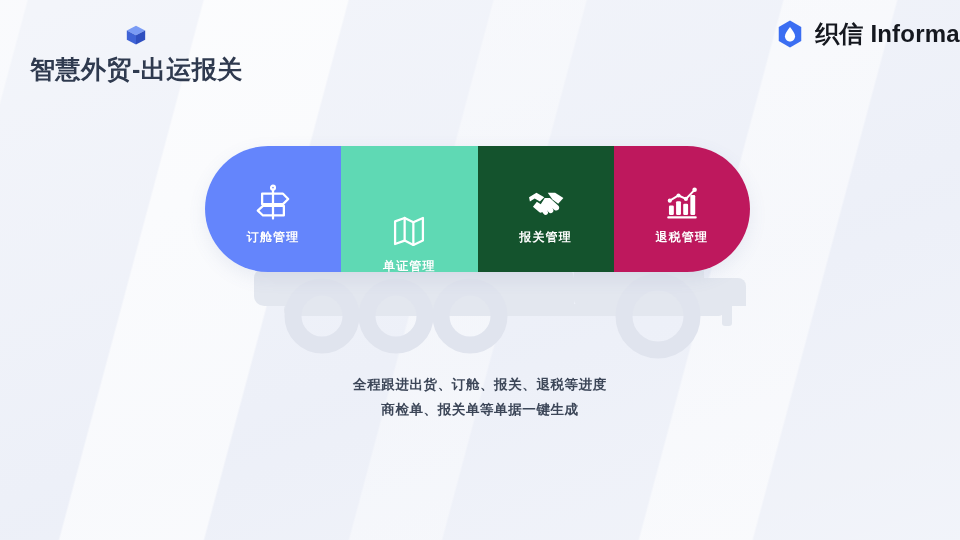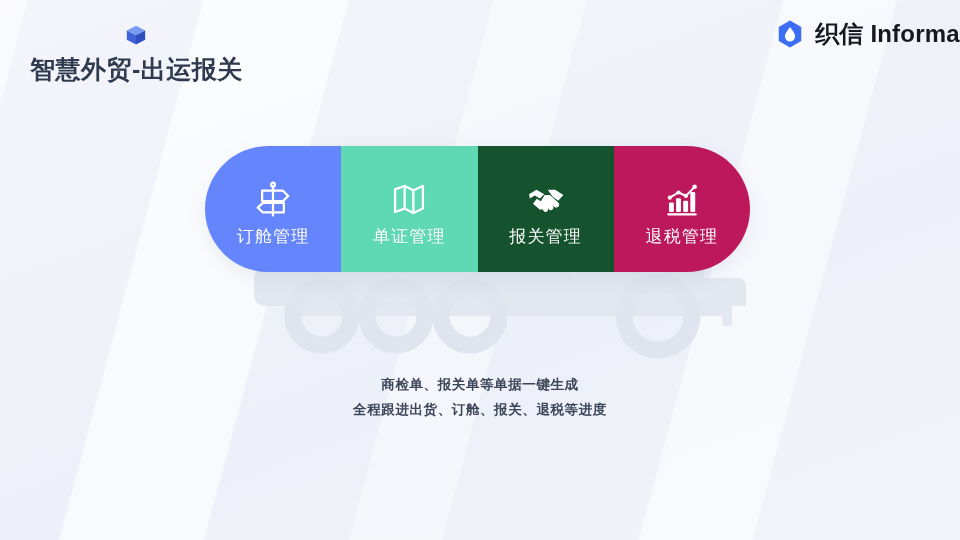--- a/index.html
+++ b/index.html
@@ -129,22 +129,22 @@
     justify-content: center;
     gap: 9px;
     padding-top: 6px;
   }
   .card-icon {
     width: 42px;
     height: 40px;
     display: block;
   }
   .card-label {
-    font-size: 17px;
-    font-weight: 400;
+    font-size: 12px;
+    font-weight: 700;
     color: #ffffff;
     letter-spacing: 1.2px;
     line-height: 1;
     text-shadow: 0 1px 1px rgba(0,0,0,0.07);
   }
 
   
   .caption {
     position: absolute;
     left: 0;
@@ -223,21 +223,21 @@
         <g fill="none" stroke="#ffffff" stroke-width="2.6" stroke-linejoin="round" stroke-linecap="round">
           <circle cx="24" cy="6.5" r="2.2"></circle>
           <path d="M24 9 v33"></path>
           <path d="M11.5 13.5 h24 l6 6 l-6 6 h-24 z"></path>
           <path d="M36.5 27.5 h-24 l-6 5.5 l6 5.5 h24 z"></path>
         </g>
       </svg>
       <div class="card-label">订舱管理</div>
     </div>
 
-    <div class="card" style="background:#5fd9b4;">
+    <div class="card" style="background:#5fd9b4;justify-content:flex-end;">
       <svg class="card-icon" viewBox="0 0 48 46">
         <g fill="none" stroke="#ffffff" stroke-width="2.6" stroke-linejoin="round" stroke-linecap="round">
           <path d="M8 12 L19 8 L29 13 L40 8 L40 34 L29 39 L19 34 L8 38 Z"></path>
           <path d="M19 8 L19 34"></path>
           <path d="M29 13 L29 39"></path>
         </g>
       </svg>
       <div class="card-label">单证管理</div>
     </div>
 
@@ -268,17 +268,17 @@
         <circle cx="20" cy="15.5" r="2.4" fill="#ffffff"></circle>
         <circle cx="28.5" cy="19.5" r="2.4" fill="#ffffff"></circle>
         <circle cx="38.5" cy="9" r="2.6" fill="#ffffff"></circle>
       </svg>
       <div class="card-label">退税管理</div>
     </div>
 
   </div>
 
   <div class="caption">
+    <div class="caption-line">全程跟进出货、订舱、报关、退税等进度</div>
     <div class="caption-line">商检单、报关单等单据一键生成</div>
-    <div class="caption-line">全程跟进出货、订舱、报关、退税等进度</div>
   </div>
 
 </div>
 
 </body></html>

